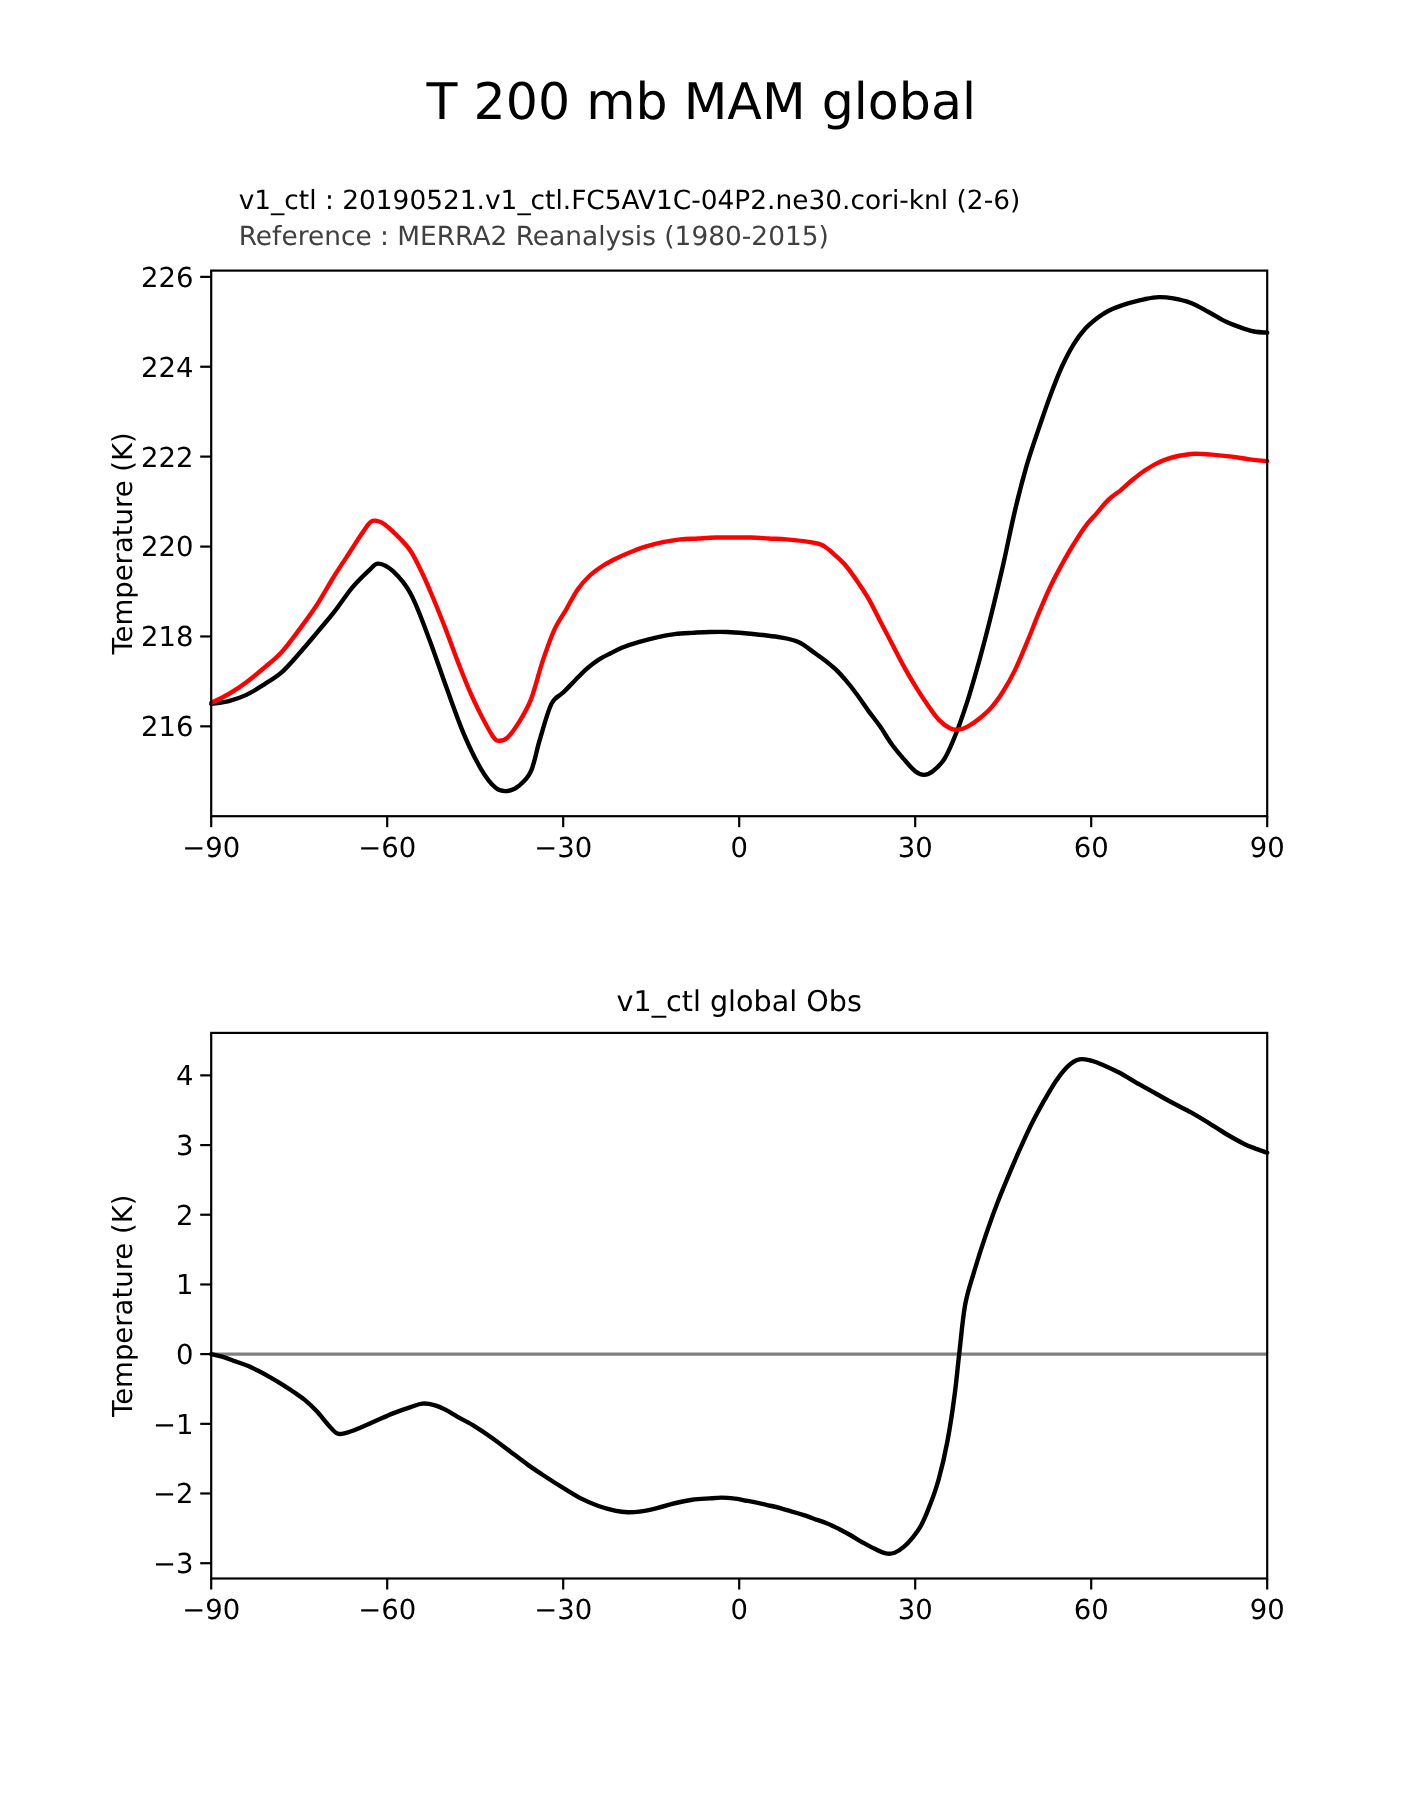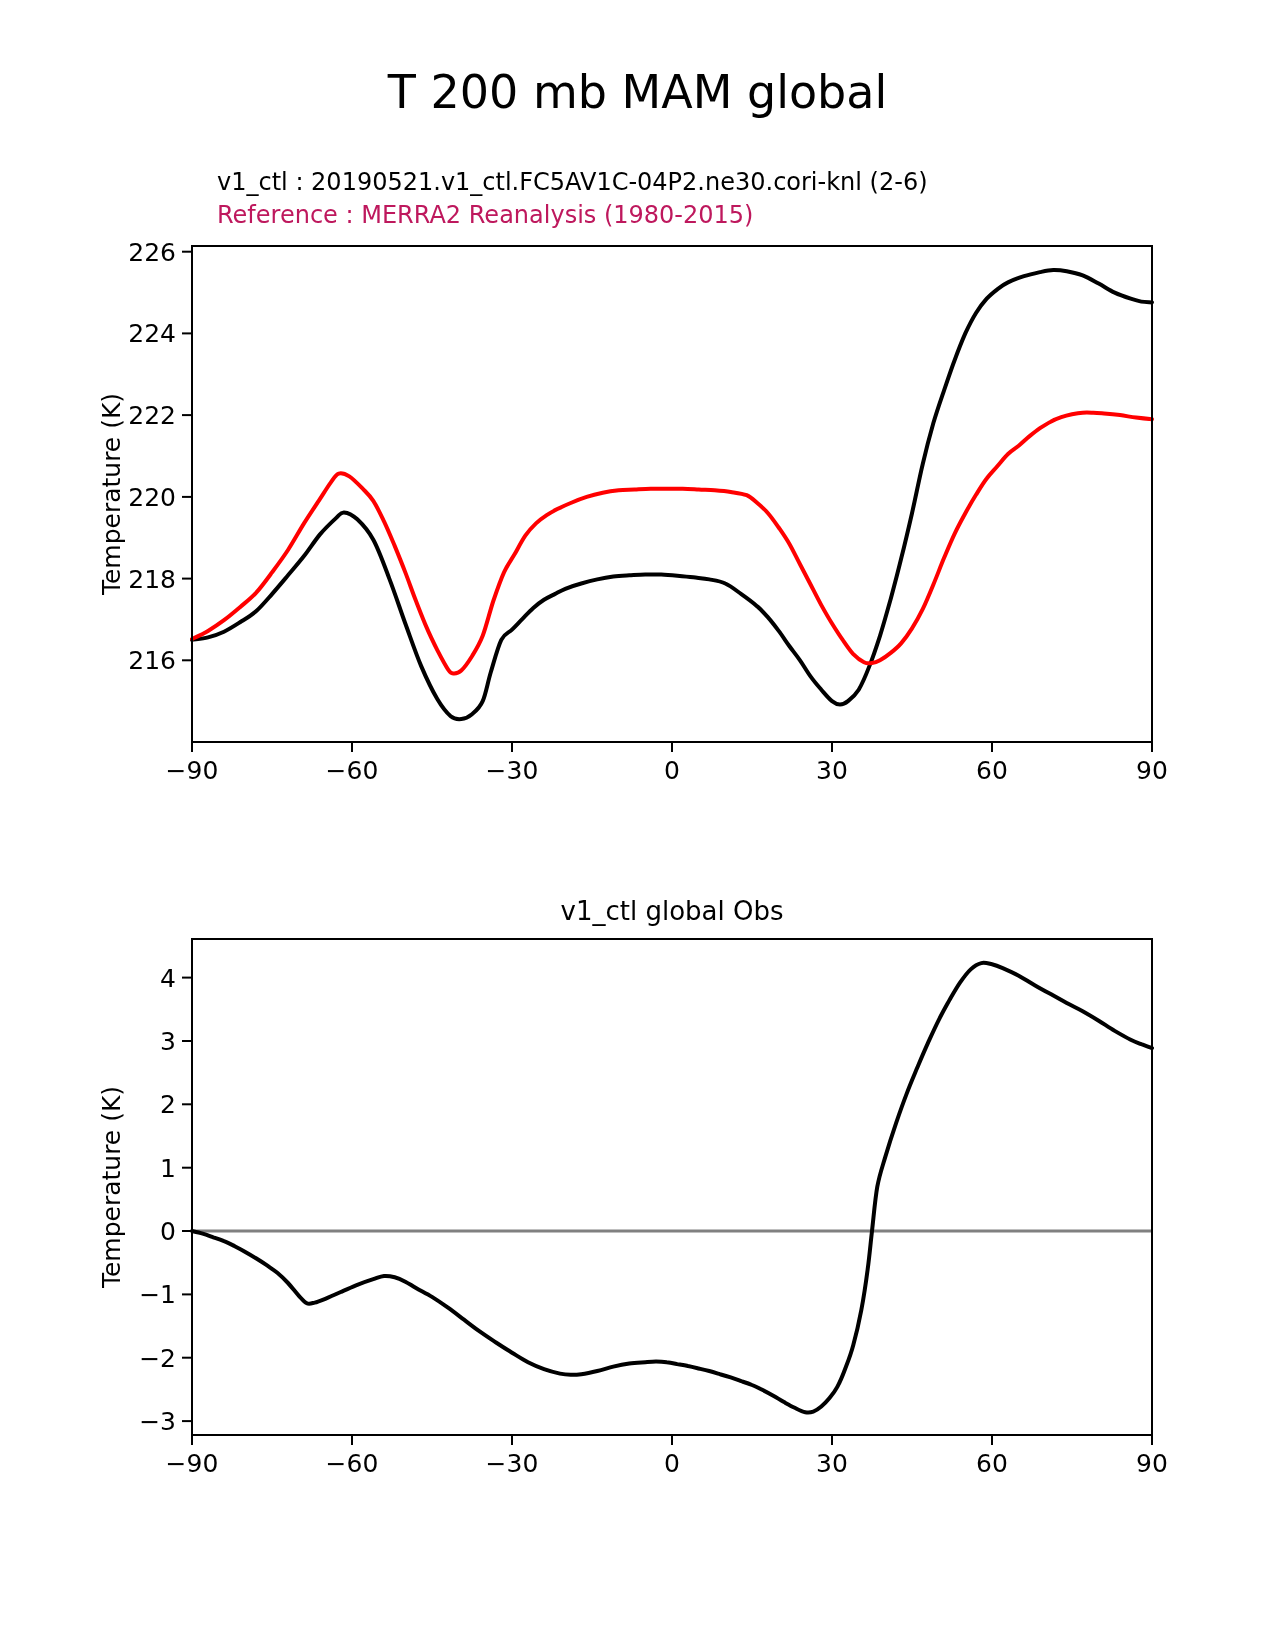--- a/index.html
+++ b/index.html
@@ -19,21 +19,21 @@
   svg.plots{position:absolute;left:0;top:0;}
 </style>
 </head>
 <body>
 
 <div class="fig">
 
   <div class="main-title">T 200 mb MAM global</div>
 
   <div class="legend-line legend-model" style="color: rgb(0, 0, 0);">v1_ctl : 20190521.v1_ctl.FC5AV1C-04P2.ne30.cori-knl (2-6)</div>
-  <div class="legend-line legend-ref" style="color: #be185d;">Reference : MERRA2 Reanalysis (1980-2015)</div>
+  <div class="legend-line legend-ref" style="color: #404040;">Reference : MERRA2 Reanalysis (1980-2015)</div>
 
   <div class="ylabel ylabel-top">Temperature (K)</div>
   <div class="subtitle">v1_ctl global Obs</div>
   <div class="ylabel ylabel-bottom">Temperature (K)</div>
 
   <svg class="plots" width="1275" height="1650">
     <g id="chart-top">
         <path d="M192.0,639.9C194.7,639.4 202.7,638.8 208.0,637.4C213.3,636.0 218.7,634.2 224.0,631.7C229.3,629.2 234.7,625.7 240.0,622.3C245.3,618.9 250.7,616.0 256.0,611.3C261.3,606.6 266.7,600.1 272.0,594.1C277.3,588.1 282.7,581.6 288.0,575.3C293.3,569.0 298.7,562.9 304.0,556.1C309.3,549.3 314.7,540.8 320.0,534.4C325.3,528.1 332.0,521.8 336.0,518.1C340.0,514.4 340.4,512.2 344.0,512.4C347.6,512.6 352.4,514.8 357.3,519.3C362.2,523.9 368.0,529.9 373.3,539.8C378.7,549.6 384.0,564.6 389.3,578.6C394.7,592.5 400.0,608.9 405.3,623.5C410.7,638.2 416.0,653.8 421.3,666.4C426.7,679.0 432.4,690.8 437.3,699.1C442.2,707.4 446.7,712.9 450.7,716.3C454.7,719.6 457.8,719.5 461.3,719.1C464.9,718.8 468.4,717.2 472.0,714.2C475.6,711.2 479.6,708.1 482.7,701.1C485.8,694.2 487.6,682.8 490.7,672.5C493.8,662.3 497.8,647.0 501.3,639.9C504.9,632.7 508.4,633.2 512.0,629.6C515.6,626.1 519.1,622.2 522.7,618.6C526.2,615.0 529.8,611.1 533.3,608.0C536.9,604.9 540.4,602.1 544.0,599.8C547.6,597.5 551.1,595.9 554.7,594.1C558.2,592.3 560.9,590.6 565.3,588.8C569.8,587.0 576.0,585.0 581.3,583.5C586.7,581.9 592.0,580.5 597.3,579.4C602.7,578.2 608.0,577.2 613.3,576.5C618.7,575.8 624.0,575.6 629.3,575.3C634.7,575.0 640.0,574.6 645.3,574.5C650.7,574.4 656.0,574.3 661.3,574.5C666.7,574.7 672.0,575.2 677.3,575.7C682.7,576.2 688.0,576.7 693.3,577.3C698.7,578.0 704.0,578.4 709.3,579.4C714.7,580.4 720.0,581.0 725.3,583.5C730.7,585.9 736.0,590.3 741.3,594.1C746.7,597.9 752.9,602.5 757.3,606.4C761.8,610.2 764.4,613.3 768.0,617.4C771.6,621.5 775.1,626.1 778.7,630.9C782.2,635.6 785.8,641.1 789.3,646.0C792.9,650.9 796.4,655.2 800.0,660.3C803.6,665.4 807.1,671.7 810.7,676.6C814.2,681.5 817.8,685.6 821.3,689.7C824.9,693.8 828.9,698.7 832.0,701.1C835.1,703.6 837.3,704.4 840.0,704.4C842.7,704.4 844.9,703.6 848.0,701.1C851.1,698.7 855.1,695.5 858.7,689.7C862.2,683.9 865.8,675.4 869.3,666.4C872.9,657.4 876.4,647.0 880.0,635.8C883.6,624.5 887.1,611.9 890.7,599.0C894.2,586.1 897.8,572.4 901.3,558.1C904.9,543.8 908.4,528.9 912.0,513.2C915.6,497.5 919.1,479.2 922.7,464.2C926.2,449.2 929.8,435.6 933.3,423.3C936.9,411.1 940.4,401.2 944.0,390.6C947.6,380.1 951.1,369.5 954.7,360.0C958.2,350.5 961.8,341.3 965.3,333.4C968.9,325.6 972.4,318.8 976.0,313.0C979.6,307.2 983.1,302.7 986.7,298.7C990.2,294.8 993.8,292.0 997.3,289.3C1000.9,286.6 1003.6,284.5 1008.0,282.4C1012.4,280.2 1018.7,277.9 1024.0,276.2C1029.3,274.5 1035.1,273.2 1040.0,272.1C1044.9,271.1 1048.9,270.2 1053.3,270.1C1057.8,270.0 1061.8,270.4 1066.7,271.3C1071.6,272.2 1077.3,273.4 1082.7,275.4C1088.0,277.5 1093.3,280.7 1098.7,283.6C1104.0,286.4 1109.3,290.1 1114.7,292.6C1120.0,295.1 1126.2,297.2 1130.7,298.7C1135.1,300.2 1137.8,301.0 1141.3,301.6C1144.9,302.2 1150.2,302.2 1152.0,302.4" fill="none" stroke="#000000" stroke-width="4" stroke-linecap="round" stroke-linejoin="round"></path>
         <path d="M192.0,639.0C194.7,637.7 202.7,634.0 208.0,630.9C213.3,627.7 218.7,624.2 224.0,620.2C229.3,616.3 234.7,611.7 240.0,607.2C245.3,602.6 250.7,598.7 256.0,592.9C261.3,587.1 266.7,579.6 272.0,572.4C277.3,565.3 282.7,558.1 288.0,550.0C293.3,541.8 298.7,531.9 304.0,523.4C309.3,514.9 315.6,505.7 320.0,498.9C324.4,492.1 327.6,486.8 330.7,482.6C333.8,478.3 335.6,474.6 338.7,473.6C341.8,472.6 345.3,473.9 349.3,476.4C353.3,479.0 358.7,484.6 362.7,488.7C366.7,492.8 369.8,495.5 373.3,500.9C376.9,506.4 380.4,513.9 384.0,521.4C387.6,528.9 391.1,537.4 394.7,545.9C398.2,554.4 401.8,563.3 405.3,572.4C408.9,581.6 412.4,591.9 416.0,601.0C419.6,610.2 423.1,619.4 426.7,627.6C430.2,635.8 433.8,643.1 437.3,650.1C440.9,657.0 445.3,665.4 448.0,669.3C450.7,673.2 451.1,673.2 453.3,673.4C455.6,673.6 458.2,673.4 461.3,670.5C464.4,667.6 468.4,662.0 472.0,656.2C475.6,650.4 479.1,645.0 482.7,635.8C486.2,626.6 489.8,611.6 493.3,601.0C496.9,590.5 500.4,580.3 504.0,572.4C507.6,564.6 511.1,560.2 514.7,554.1C518.2,547.9 521.8,540.8 525.3,535.7C528.9,530.6 532.4,526.8 536.0,523.4C539.6,520.0 543.1,517.6 546.7,515.2C550.2,512.9 553.3,511.2 557.3,509.1C561.3,507.1 565.8,505.0 570.7,503.0C575.6,500.9 581.3,498.6 586.7,496.9C592.0,495.2 597.3,493.9 602.7,492.8C608.0,491.7 613.3,490.9 618.7,490.3C624.0,489.8 629.3,489.8 634.7,489.5C640.0,489.2 645.3,488.8 650.7,488.7C656.0,488.6 661.3,488.7 666.7,488.7C672.0,488.7 677.3,488.6 682.7,488.7C688.0,488.8 693.3,489.2 698.7,489.5C704.0,489.8 709.3,489.9 714.7,490.3C720.0,490.7 725.3,491.1 730.7,492.0C736.0,492.8 742.2,493.4 746.7,495.2C751.1,497.1 753.8,500.0 757.3,503.0C760.9,506.0 764.4,509.1 768.0,513.2C771.6,517.3 775.1,522.4 778.7,527.5C782.2,532.6 785.8,537.7 789.3,543.8C792.9,550.0 796.4,557.5 800.0,564.3C803.6,571.1 807.1,577.9 810.7,584.7C814.2,591.5 817.8,598.7 821.3,605.1C824.9,611.6 828.4,617.7 832.0,623.5C835.6,629.3 839.1,634.8 842.7,639.9C846.2,645.0 849.8,650.4 853.3,654.2C856.9,657.9 860.9,660.8 864.0,662.3C867.1,663.8 869.3,663.5 872.0,663.1C874.7,662.8 876.9,662.0 880.0,660.3C883.1,658.6 887.1,655.8 890.7,652.9C894.2,650.1 897.8,647.2 901.3,643.1C904.9,639.0 908.4,634.1 912.0,628.4C915.6,622.8 919.1,616.5 922.7,609.2C926.2,601.9 929.8,593.2 933.3,584.7C936.9,576.2 940.4,566.7 944.0,558.1C947.6,549.6 951.1,541.1 954.7,533.6C958.2,526.1 961.8,519.7 965.3,513.2C968.9,506.7 972.4,500.6 976.0,494.8C979.6,489.0 983.1,483.2 986.7,478.5C990.2,473.7 993.8,470.3 997.3,466.2C1000.9,462.1 1004.4,457.4 1008.0,454.0C1011.6,450.6 1015.1,448.7 1018.7,445.8C1022.2,442.9 1025.8,439.3 1029.3,436.4C1032.9,433.5 1036.4,430.7 1040.0,428.2C1043.6,425.8 1047.1,423.5 1050.7,421.7C1054.2,419.8 1057.8,418.4 1061.3,417.2C1064.9,416.0 1068.4,415.1 1072.0,414.3C1075.6,413.6 1079.1,413.0 1082.7,412.7C1086.2,412.4 1089.8,412.6 1093.3,412.7C1096.9,412.8 1099.6,413.1 1104.0,413.5C1108.4,413.9 1114.7,414.5 1120.0,415.1C1125.3,415.8 1130.7,416.9 1136.0,417.6C1141.3,418.3 1149.3,419.0 1152.0,419.2" fill="none" stroke="#ff0000" stroke-width="4" stroke-linecap="round" stroke-linejoin="round"></path>
         <rect x="192" y="246" width="960" height="496" fill="none" stroke="#000000" stroke-width="2"></rect>

